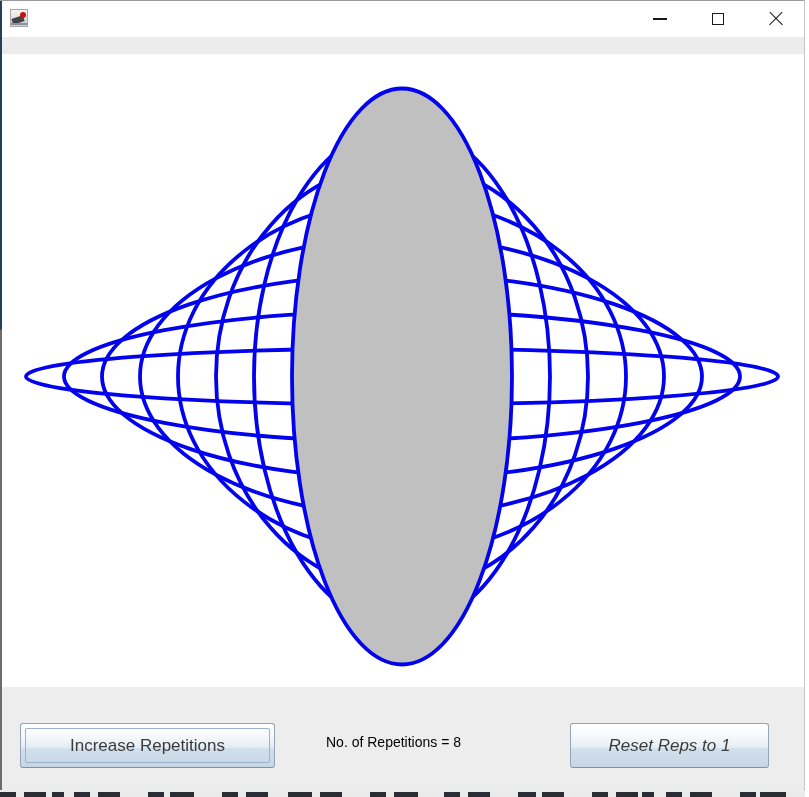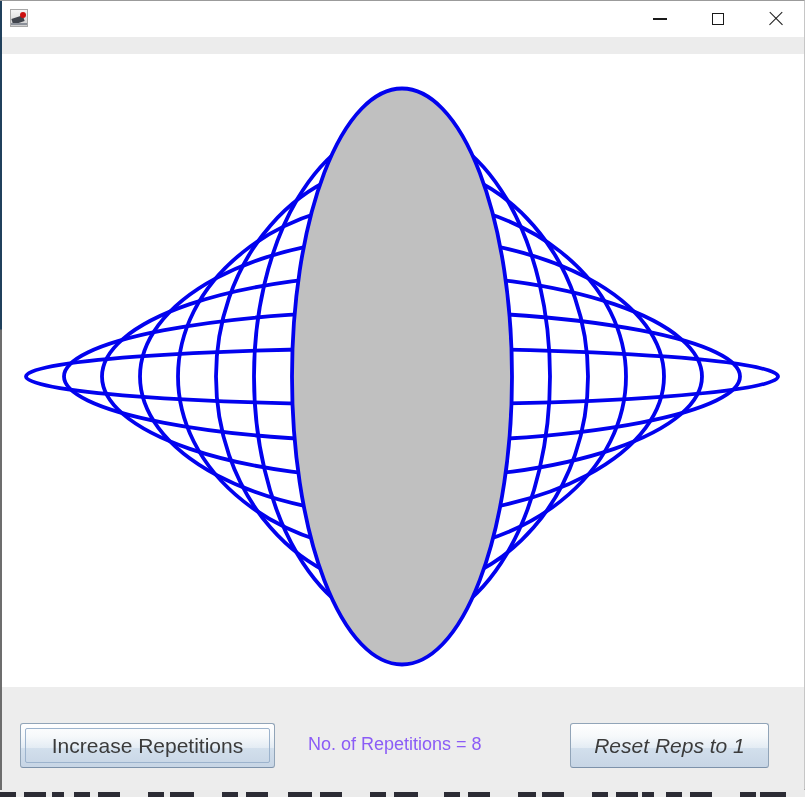--- a/index.html
+++ b/index.html
@@ -37,26 +37,26 @@
 
   
   .canvas{position:absolute;left:2px;top:53px;width:802px;height:633px;background:#ffffff;}
   .canvas svg{display:block;}
 
   
   .bottom-panel{position:absolute;left:2px;top:686px;width:802px;height:103px;background:#ededed;}
   .nimbus-btn{position:absolute;box-sizing:border-box;height:45px;
           border:1px solid #91a4b8;border-bottom-color:#7d92aa;border-radius:3px;
           background:linear-gradient(180deg,#ffffff 0%,#f6f9fb 28%,#e4ecf4 55%,#d2dfec 57%,#c7d5e5 100%);
-          font-family:"Liberation Sans", sans-serif;font-size:21px;color:#3b3b3b;
+          font-family:"Liberation Sans", sans-serif;font-size:17px;color:#3b3b3b;
           text-align:center;padding:0;cursor:default;}
   .btn-increase{left:18px;top:36px;width:255px;}
   .btn-increase::after{content:"";position:absolute;inset:4px;border:1px solid #9cb3cd;border-radius:2px;}
   .btn-reset{left:568px;top:36px;width:199px;font-style:italic;}
-  .reps-label{position:absolute;left:306px;top:47px;font-size:18px;color:#8b5cf6;white-space:nowrap;}
+  .reps-label{position:absolute;left:324px;top:47px;font-size:14px;color:#000000;white-space:nowrap;}
 
   
   .outside-right{position:absolute;left:805px;top:0;width:4px;height:797px;background:#ffffff;}
   .outside-bottom{position:absolute;left:0;top:790px;width:805px;height:7px;background:#ebebeb;}
   .outside-bottom::after{content:"";position:absolute;left:0;bottom:0;width:100%;height:5px;
           background:
             repeating-linear-gradient(90deg,#2c2c35 0 16px,transparent 16px 24px,#2c2c35 24px 46px,transparent 46px 74px),
             repeating-linear-gradient(90deg,transparent 0 52px,#2c2c35 52px 64px,transparent 64px 118px);}
 </style>
 </head>

